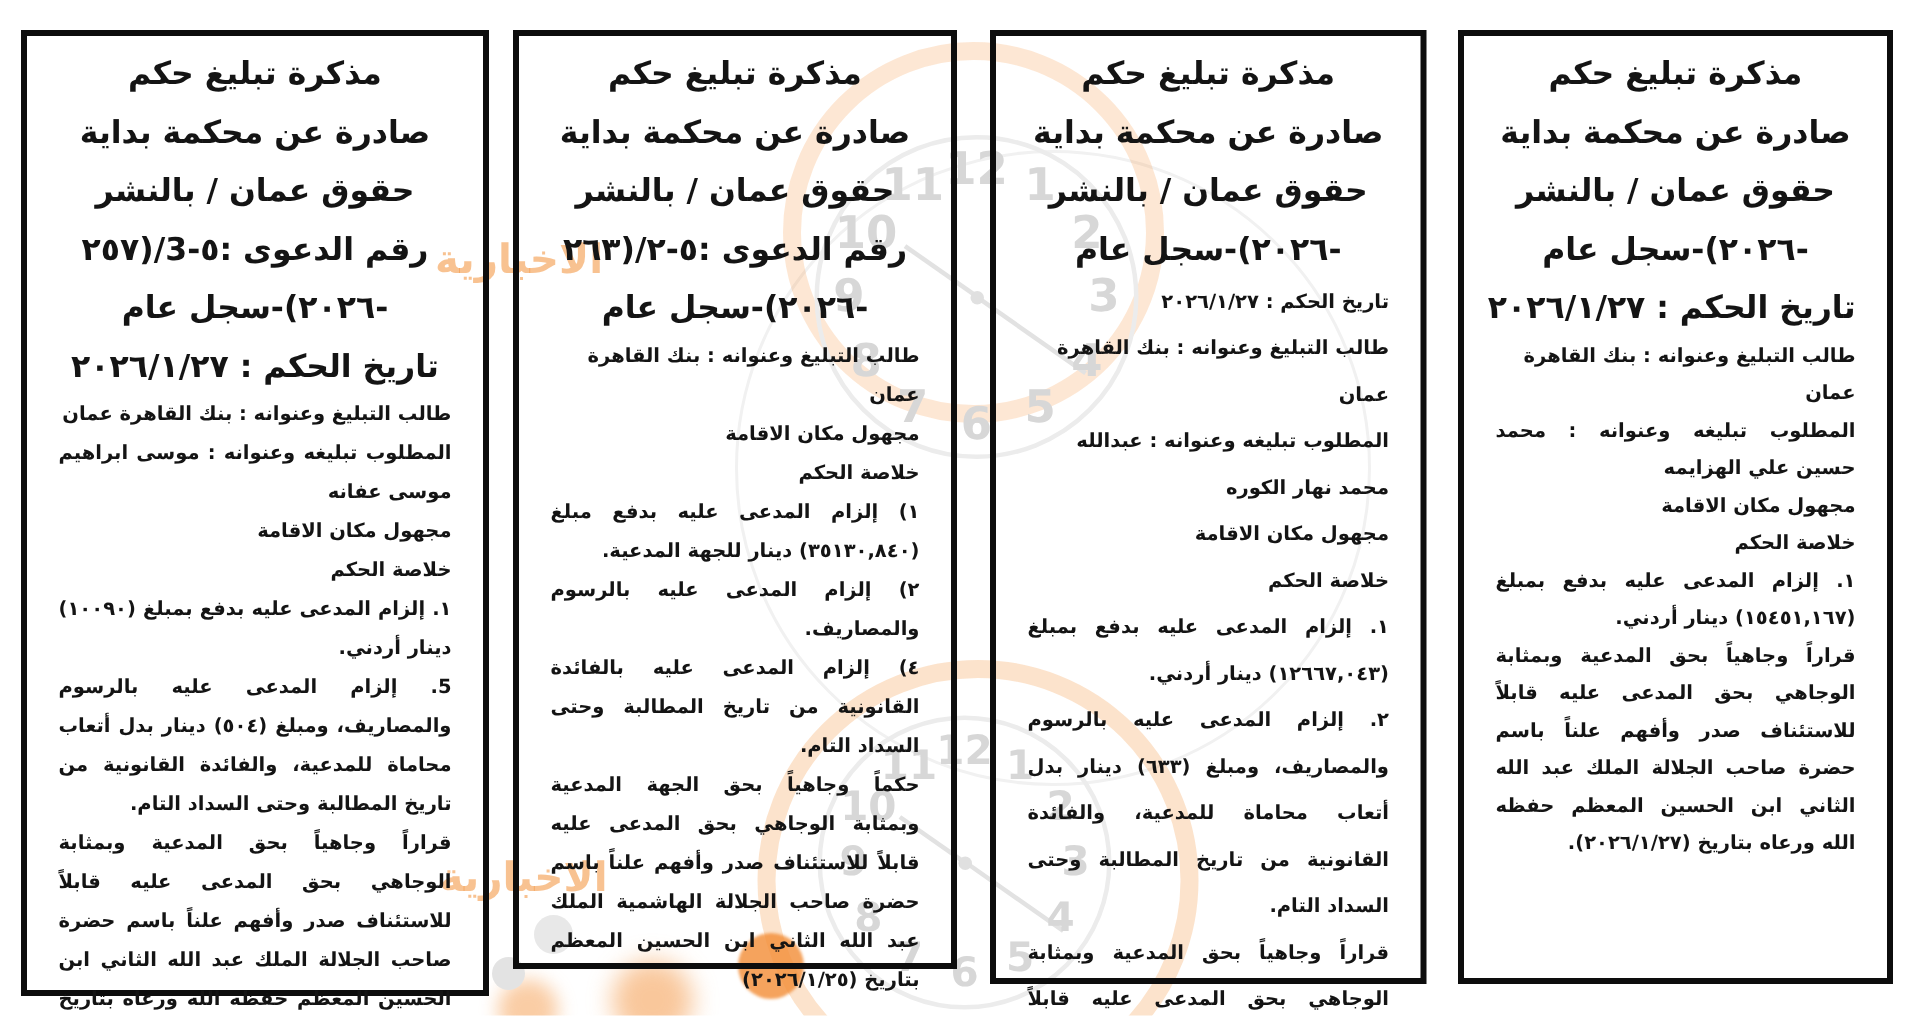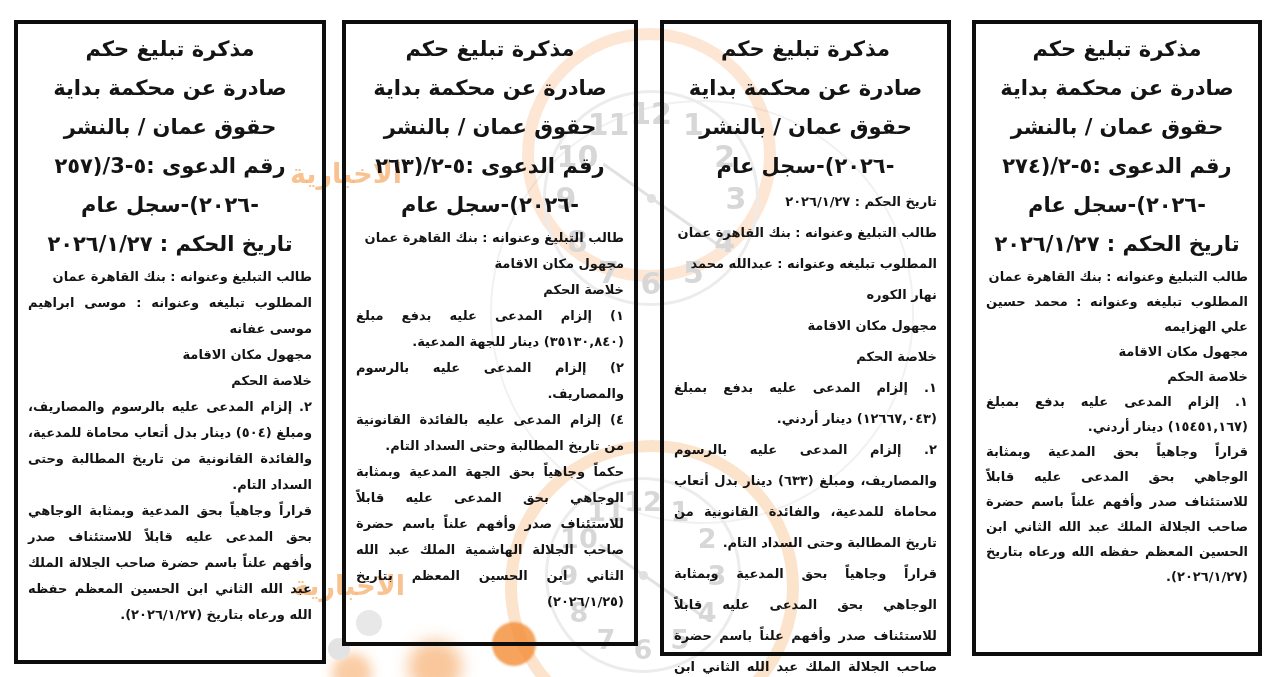--- a/index.html
+++ b/index.html
@@ -29,21 +29,21 @@
   .wm-dot-soft2{left:332px;top:653px;width:40px;height:40px;background:rgba(243,144,55,.45);filter:blur(6px);}
   .wm-dot-gray1{left:328px;top:638px;width:22px;height:22px;background:#e3e3e3;}
   .wm-dot-gray2{left:356px;top:610px;width:26px;height:26px;background:#e8e8e8;}
   .wm-brand{position:absolute;color:rgba(243,144,55,.55);font-size:27px;font-weight:700;filter:blur(.4px);direction:rtl;}
   .wm-brand-1{left:290px;top:158px;}
   .wm-brand-2{left:293px;top:570px;}
   
   .notices{position:absolute;inset:0;z-index:1;}
   .notice{
     position:absolute;top:20px;box-sizing:border-box;background:transparent;
-    border:4px solid #0d0d0d;padding:6px 10px;direction:rtl;color:#141414;font-weight:700;
+    border:4px solid #0d0d0d;padding:6px 21px;direction:rtl;color:#141414;font-weight:700;
   }
   .n1{left:14px;width:312px;height:644px;}
   .n2{left:342px;width:296px;height:626px;}
   .n3{left:660px;width:291px;height:636px;}
   .n4{left:972px;width:290px;height:636px;}
   .t-line{font-size:21px;line-height:39px;text-align:center;white-space:nowrap;}
   .date-small{font-size:13px;text-align:right;}
   .notice p{margin:0;font-size:13px;text-align:right;}
   .notice p.just{text-align:justify;}
   .n1 p{line-height:26px;}
@@ -107,21 +107,22 @@
     <div class="t-line">مذكرة تبليغ حكم</div>
     <div class="t-line">صادرة عن محكمة بداية</div>
     <div class="t-line">حقوق عمان / بالنشر</div>
     <div class="t-line">رقم الدعوى :٥-3/(٢٥٧</div>
     <div class="t-line">-٢٠٢٦)-سجل عام</div>
     <div class="t-line">تاريخ الحكم : ٢٠٢٦/١/٢٧</div>
     <p>طالب التبليغ وعنوانه : بنك القاهرة عمان</p>
     <p class="just">المطلوب تبليغه وعنوانه : موسى ابراهيم موسى عفانه</p>
     <p>مجهول مكان الاقامة</p>
     <p>خلاصة الحكم</p>
-    <p class="just">٢. إلزام المدعى عليه بالرسوم والمصاريف، ومبلغ (٥٠٤) دينار بدل أتعاب محاماة للمدعية، والفائدة القانونية من تاريخ المطالبة وحتى السداد التام.</p>
+    <p class="just">١. إلزام المدعى عليه بدفع بمبلغ (١٠٠٩٠) دينار أردني.</p>
+    <p class="just">5. إلزام المدعى عليه بالرسوم والمصاريف، ومبلغ (٥٠٤) دينار بدل أتعاب محاماة للمدعية، والفائدة القانونية من تاريخ المطالبة وحتى السداد التام.</p>
     <p class="just">قراراً وجاهياً بحق المدعية وبمثابة الوجاهي بحق المدعى عليه قابلاً للاستئناف صدر وأفهم علناً باسم حضرة صاحب الجلالة الملك عبد الله الثاني ابن الحسين المعظم حفظه الله ورعاه بتاريخ (٢٠٢٦/١/٢٧).</p>
   </article>
 
   <article class="notice n2">
     <div class="t-line">مذكرة تبليغ حكم</div>
     <div class="t-line">صادرة عن محكمة بداية</div>
     <div class="t-line">حقوق عمان / بالنشر</div>
     <div class="t-line">رقم الدعوى :٥-٢/(٢٦٣</div>
     <div class="t-line">-٢٠٢٦)-سجل عام</div>
     <p>طالب التبليغ وعنوانه : بنك القاهرة عمان</p>
@@ -145,21 +146,20 @@
     <p>خلاصة الحكم</p>
     <p class="just">١. إلزام المدعى عليه بدفع بمبلغ (١٢٦٦٧,٠٤٣) دينار أردني.</p>
     <p class="just">٢. إلزام المدعى عليه بالرسوم والمصاريف، ومبلغ (٦٣٣) دينار بدل أتعاب محاماة للمدعية، والفائدة القانونية من تاريخ المطالبة وحتى السداد التام.</p>
     <p class="just">قراراً وجاهياً بحق المدعية وبمثابة الوجاهي بحق المدعى عليه قابلاً للاستئناف صدر وأفهم علناً باسم حضرة صاحب الجلالة الملك عبد الله الثاني ابن الحسين المعظم حفظه الله ورعاه بتاريخ (٢٠٢٦/١/٢٧).</p>
   </article>
 
   <article class="notice n4">
     <div class="t-line">مذكرة تبليغ حكم</div>
     <div class="t-line">صادرة عن محكمة بداية</div>
     <div class="t-line">حقوق عمان / بالنشر</div>
-    <div class="t-line">رقم الدعوى :٥-٢/(٢٧٤</div>
     <div class="t-line">-٢٠٢٦)-سجل عام</div>
     <div class="t-line">تاريخ الحكم : ٢٠٢٦/١/٢٧</div>
     <p>طالب التبليغ وعنوانه : بنك القاهرة عمان</p>
     <p class="just">المطلوب تبليغه وعنوانه : محمد حسين علي الهزايمه</p>
     <p>مجهول مكان الاقامة</p>
     <p>خلاصة الحكم</p>
     <p class="just">١. إلزام المدعى عليه بدفع بمبلغ (١٥٤٥١,١٦٧) دينار أردني.</p>
     <p class="just">قراراً وجاهياً بحق المدعية وبمثابة الوجاهي بحق المدعى عليه قابلاً للاستئناف صدر وأفهم علناً باسم حضرة صاحب الجلالة الملك عبد الله الثاني ابن الحسين المعظم حفظه الله ورعاه بتاريخ (٢٠٢٦/١/٢٧).</p>
   </article>
 

